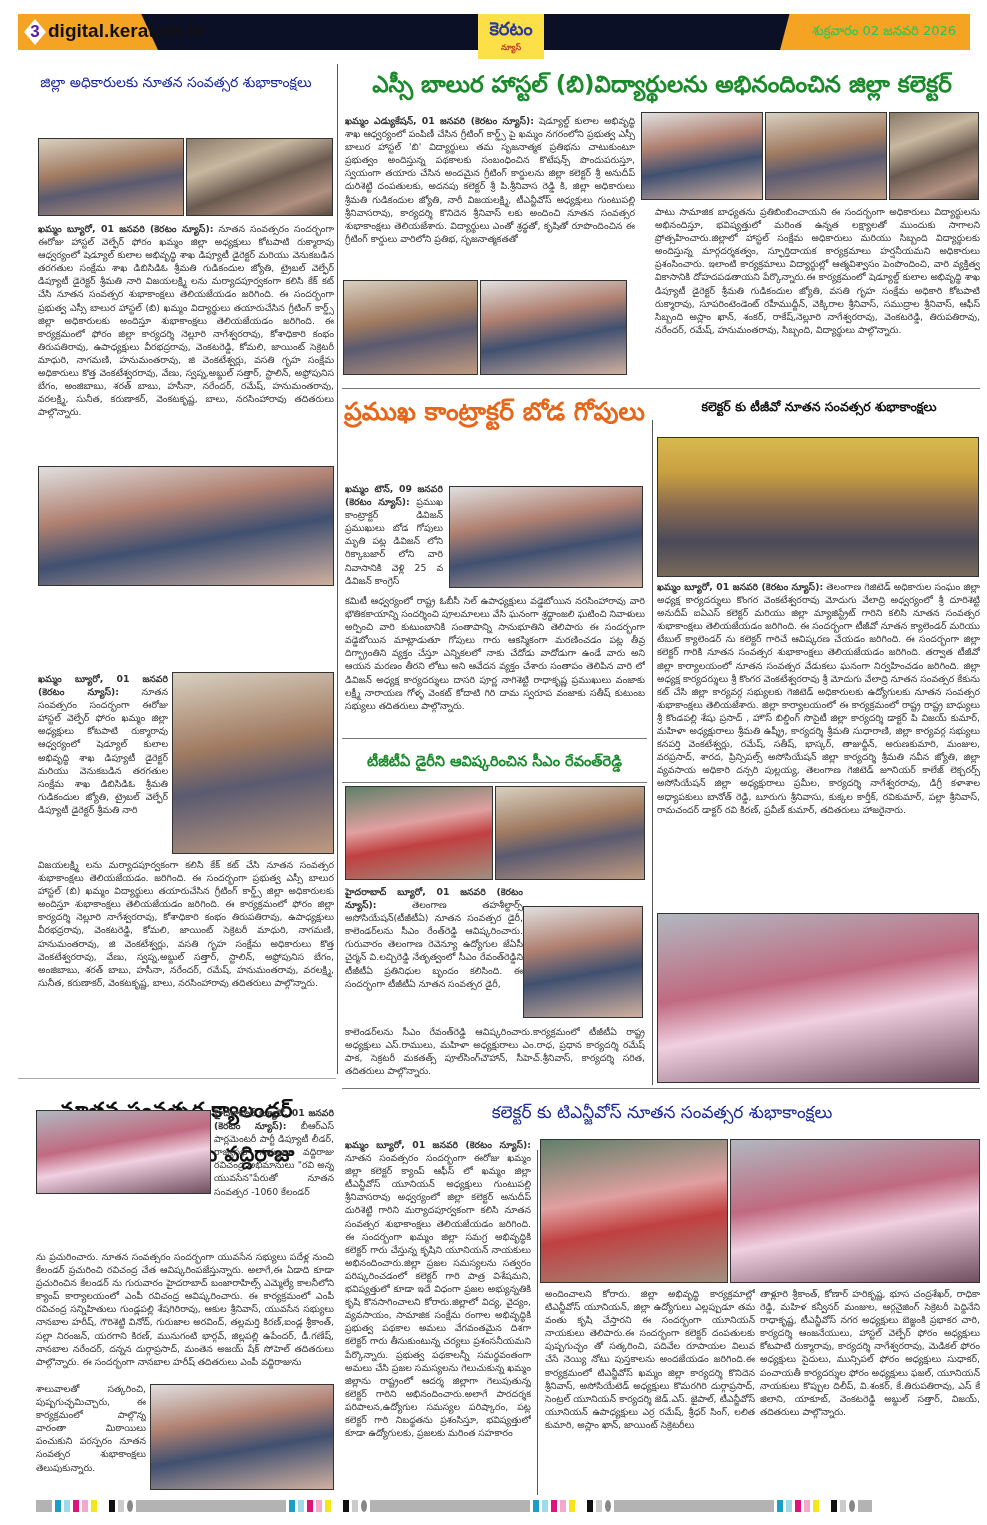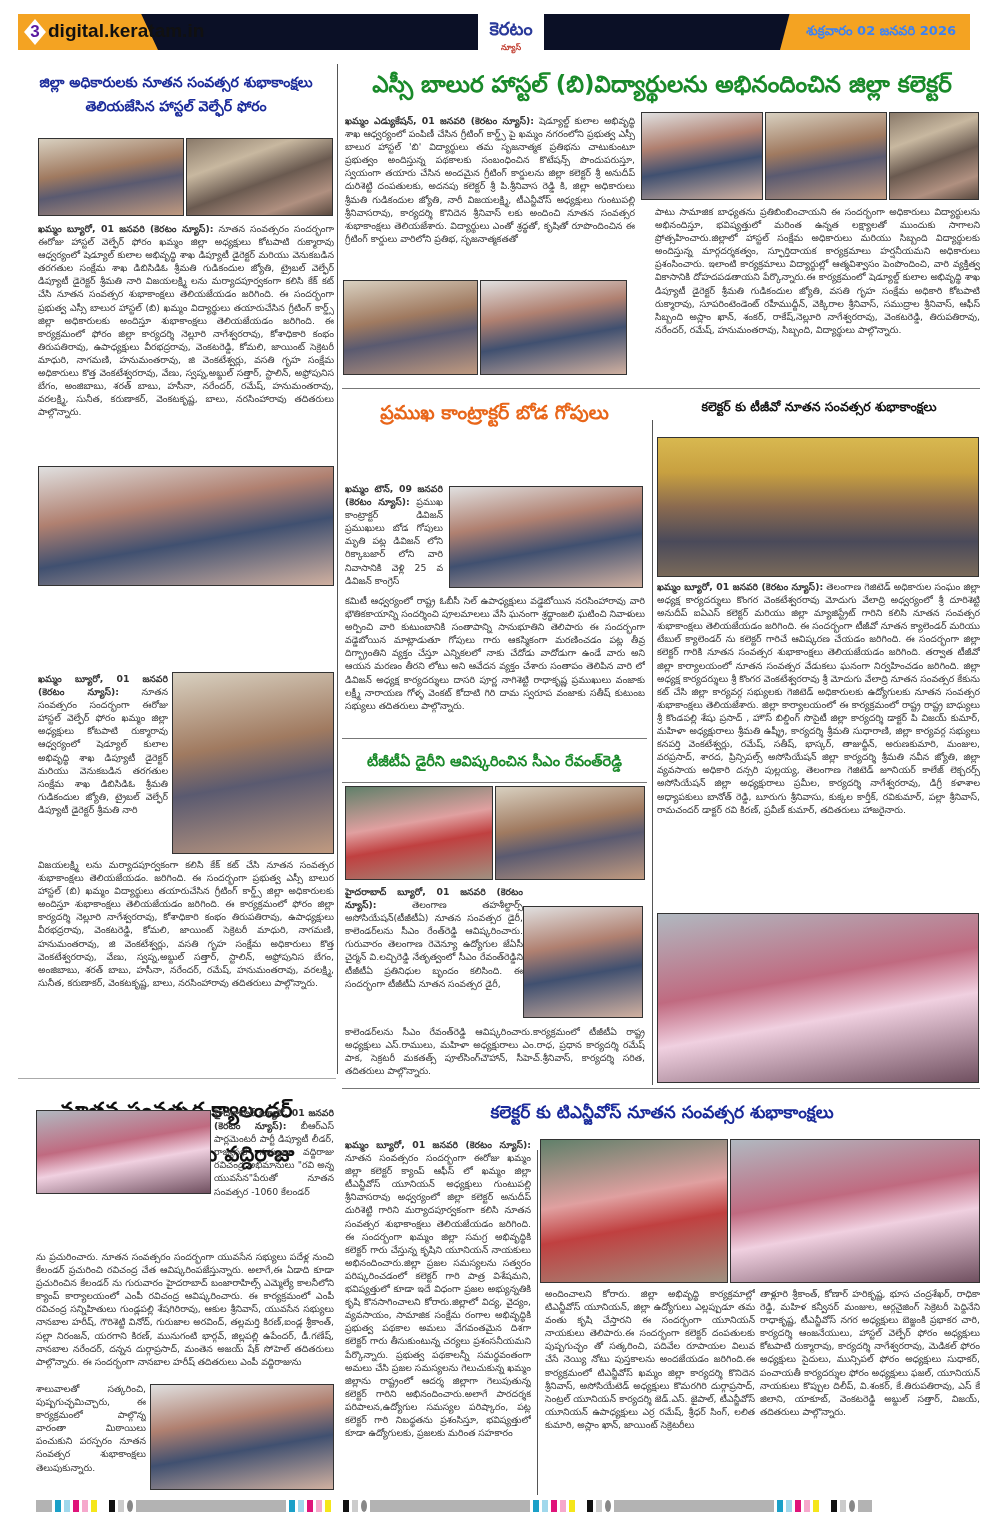--- a/index.html
+++ b/index.html
@@ -2,26 +2,26 @@
 <html><head>
 <meta charset="utf-8">
 <style>
 *{box-sizing:border-box;margin:0;padding:0}
 body{width:987px;height:1525px;background:#fff;font-family:"DejaVu Sans",sans-serif;position:relative;overflow:hidden;color:#222}
 .hdr{position:absolute;left:18px;top:14px;width:952px;height:36px;background:#0b1026;}
 .hdr-l2{position:absolute;left:0;top:0;height:36px;width:140px;background:#f4a322;clip-path:polygon(0 0,88% 0,100% 100%,0 100%)}
 .hdr-r{position:absolute;right:0;top:0;height:36px;width:190px;background:#f4a322;clip-path:polygon(5% 0,100% 0,100% 100%,0 100%)}
 .pgnum{position:absolute;left:6px;top:5px;width:22px;height:26px;background:#fff;clip-path:polygon(50% 0,100% 50%,50% 100%,0 50%);color:#5a1aa0;font-weight:bold;font-size:17px;text-align:center;line-height:26px;font-family:"Liberation Sans",sans-serif}
 .site{position:absolute;left:30px;top:6px;font-family:"Liberation Sans",sans-serif;font-weight:bold;font-size:19px;color:#111}
-.logo{position:absolute;left:460px;top:0;width:66px;height:45px;background:#ffffff;text-align:center;font-weight:bold;font-size:18px;color:#2a3a9a;line-height:30px}
+.logo{position:absolute;left:460px;top:0;width:66px;height:45px;background:#fde047;text-align:center;font-weight:bold;font-size:18px;color:#2a3a9a;line-height:30px}
 .logo small{display:block;font-size:8px;color:#c0392b;line-height:8px}
-.date{position:absolute;right:14px;top:9px;font-size:13px;font-weight:bold;color:#3b82f6}
+.date{position:absolute;right:14px;top:9px;font-size:13px;font-weight:normal;color:#22c55e}
 .vline{position:absolute;width:1px;background:#555}
 .hline{position:absolute;height:1px;background:#777}
-.h-blue{color:#1a2a9a;font-weight:bold}
+.h-blue{color:#1a2a9a;font-weight:normal}
 .h-green{color:#1a8a2a;font-weight:bold}
 .h-orange{color:#e8661a;font-weight:bold}
 .h-black{color:#111;font-weight:bold}
 .title{position:absolute;text-align:center;line-height:1.3}
 .body{position:absolute;font-size:9.3px;line-height:13.1px;text-align:justify;color:#333}
 .photo{position:absolute;background:linear-gradient(160deg,#8a7a6a 0%,#c8b8a0 30%,#6a5a50 55%,#b09080 80%,#5a4a40 100%);border:1px solid #333}
 .photo.p2{background:linear-gradient(170deg,#d8d0c0 0%,#a07a60 40%,#5a5a70 60%,#c09a80 100%)}
 .photo.p3{background:linear-gradient(170deg,#e0e0e0 0%,#b08070 35%,#405070 60%,#d0b0a0 100%)}
 .photo.p4{background:linear-gradient(180deg,#d8b850 0%,#c8a040 25%,#8a6a50 50%,#4a4a5a 75%,#7a6a5a 100%)}
 .photo.p5{background:linear-gradient(170deg,#b0b8c0 0%,#c06a80 40%,#f0d0e0 60%,#705060 100%)}
@@ -49,21 +49,20 @@
 <div class="vline" style="left:537px;top:1150px;height:345px"></div>
 <div class="hline" style="left:342px;top:388px;width:638px"></div>
 <div class="hline" style="left:342px;top:738px;width:305px"></div>
 <div class="hline" style="left:342px;top:782px;width:305px"></div>
 <div class="hline" style="left:342px;top:1088px;width:638px"></div>
 <div class="hline" style="left:18px;top:1078px;width:318px;background:#aaa"></div>
 
 <div>
   <div class="title h-blue" style="left:20px;top:70px;width:312px;font-size:14px;line-height:24px">
     <div>జిల్లా అధికారులకు నూతన సంవత్సర శుభాకాంక్షలు</div>
-    <div>తెలియజేసిన హాస్టల్ వెల్ఫేర్ ఫోరం</div>
   </div>
   <div class="photo p2" style="left:38px;top:138px;width:146px;height:78px"></div>
   <div class="photo" style="left:186px;top:138px;width:147px;height:78px"></div>
   <div class="body" style="left:38px;top:222px;width:296px;height:240px;overflow:hidden">
     <b>ఖమ్మం బ్యూరో, 01 జనవరి (కెరటం న్యూస్):</b><span> నూతన సంవత్సరం సందర్భంగా ఈరోజు హాస్టల్ వెల్ఫేర్ ఫోరం ఖమ్మం జిల్లా అధ్యక్షులు కోటపాటి రుక్మారావు ఆధ్వర్యంలో షెడ్యూల్ కులాల అభివృద్ధి శాఖ డిప్యూటీ డైరెక్టర్ మరియు వెనుకబడిన తరగతుల సంక్షేమ శాఖ డిబిసిడిఓ శ్రీమతి గుడికందుల జ్యోతి, ట్రైబల్ వెల్ఫేర్ డిప్యూటీ డైరెక్టర్ శ్రీమతి నారి విజయలక్ష్మి లను మర్యాదపూర్వకంగా కలిసి కేక్ కట్ చేసి నూతన సంవత్సర శుభాకాంక్షలు తెలియజేయడం జరిగింది. ఈ సందర్భంగా ప్రభుత్వ ఎస్సీ బాలుర హాస్టల్ (బి) ఖమ్మం విద్యార్థులు తయారుచేసిన గ్రీటింగ్ కార్డ్స్ జిల్లా అధికారులకు అందిస్తూ శుభాకాంక్షలు తెలియజేయడం జరిగింది. ఈ కార్యక్రమంలో ఫోరం జిల్లా కార్యదర్శి నెల్లూరి నాగేశ్వరరావు, కోశాధికారి కంభం తిరుపతిరావు, ఉపాధ్యక్షులు వీరభద్రరావు, వెంకటరెడ్డి, కోమలి, జాయింట్ సెక్రెటరీ మాధురి, నాగమణి, హనుమంతరావు, జి వెంకటేశ్వర్లు, వసతి గృహ సంక్షేమ అధికారులు కొత్త వెంకటేశ్వరరావు, వేణు, స్వప్న,అబ్దుల్ సత్తార్, స్టాలిన్, అఫ్రోపునిస బేగం, అంజిబాబు, శరత్ బాబు, హసీనా, నరేందర్, రమేష్, హనుమంతరావు, వరలక్ష్మి, సునీత, కరుణాకర్, వెంకటకృష్ణ, బాలు, నరసింహారావు తదితరులు పాల్గొన్నారు.</span>
   </div>
   <div class="photo p3" style="left:38px;top:466px;width:296px;height:120px"></div>
 </div>
 
 <div>
@@ -73,21 +72,21 @@
   </div>
   <div class="photo p3" style="left:641px;top:112px;width:122px;height:88px"></div>
   <div class="photo p2" style="left:765px;top:112px;width:122px;height:88px"></div>
   <div class="photo" style="left:889px;top:112px;width:90px;height:88px"></div>
   <div class="photo p2" style="left:343px;top:280px;width:135px;height:95px"></div>
   <div class="photo p3" style="left:480px;top:280px;width:147px;height:95px"></div>
   <div class="body" style="left:655px;top:205px;width:325px;height:178px;overflow:hidden">పాటు సామాజిక బాధ్యతను ప్రతిబింబించాయని ఈ సందర్భంగా అధికారులు విద్యార్థులను అభినందిస్తూ, భవిష్యత్తులో మరింత ఉన్నత లక్ష్యాలతో ముందుకు సాగాలని ప్రోత్సహించారు.జిల్లాలో హాస్టల్ సంక్షేమ అధికారులు మరియు సిబ్బంది విద్యార్థులకు అందిస్తున్న మార్గదర్శకత్వం, స్ఫూర్తిదాయక కార్యక్రమాలు హర్షనీయమని అధికారులు ప్రశంసించారు. ఇలాంటి కార్యక్రమాలు విద్యార్థుల్లో ఆత్మవిశ్వాసం పెంపొందించి, వారి వ్యక్తిత్వ వికాసానికి దోహదపడతాయని పేర్కొన్నారు.ఈ కార్యక్రమంలో షెడ్యూల్డ్ కులాల అభివృద్ధి శాఖ డిప్యూటీ డైరెక్టర్ శ్రీమతి గుడికందుల జ్యోతి, వసతి గృహ సంక్షేమ అధికారి కోటపాటి రుక్మారావు, సూపరింటెండెంట్ రహీముద్దీన్, వెక్కిరాల శ్రీనివాస్, సముద్రాల శ్రీనివాస్, ఆఫీస్ సిబ్బంది అస్లాం ఖాన్, శంకర్, రాకేష్,నెల్లూరి నాగేశ్వరరావు, వెంకటరెడ్డి, తిరుపతిరావు, నరేందర్, రమేష్, హనుమంతరావు, సిబ్బంది, విద్యార్థులు పాల్గొన్నారు.</div>
 </div>
 
 <div>
-  <div class="title h-orange" style="left:342px;top:394px;width:305px;font-size:19px;line-height:36px">
+  <div class="title h-orange" style="left:342px;top:394px;width:305px;font-size:25px;line-height:36px">
     <div>ప్రముఖ కాంట్రాక్టర్ బోడ గోపులు</div>
   </div>
   <div class="body" style="left:345px;top:482px;width:98px;height:110px;overflow:hidden">
     <b>ఖమ్మం టౌన్, 09 జనవరి (కెరటం న్యూస్):</b><span> ప్రముఖ కాంట్రాక్టర్ డివిజన్ ప్రముఖులు బోడ గోపులు మృతి పట్ల డివిజన్ లోని రిక్కాబజార్ లోని వారి నివాసానికి వెళ్లి 25 వ డివిజన్ కాంగ్రెస్</span>
   </div>
   <div class="photo p3" style="left:449px;top:486px;width:194px;height:102px"></div>
   <div class="body" style="left:345px;top:594px;width:300px;height:140px;overflow:hidden">కమిటీ ఆధ్వర్యంలో రాష్ట్ర ఓబీసీ సెల్ ఉపాధ్యక్షులు వడ్డెబోయిన నరసింహారావు వారి భౌతికకాయాన్ని సందర్శించి పూలమాలలు వేసి ఘనంగా శ్రద్ధాంజలి ఘటించి నివాళులు అర్పించి వారి కుటుంబానికి సంతాపాన్ని సానుభూతిని తెలిపారు ఈ సందర్భంగా వడ్డెబోయిన మాట్లాడుతూ గోపులు గారు ఆకస్మికంగా మరణించడం పట్ల తీవ్ర దిగ్భ్రాంతిని వ్యక్తం చేస్తూ ఎన్నికలలో నాకు చేదోడు వాదోడుగా ఉండే వారు అని ఆయన మరణం తీరని లోటు అని ఆవేదన వ్యక్తం చేశారు సంతాపం తెలిపిన వారి లో డివిజన్ అధ్యక్ష కార్యదర్శులు దాసరి పూర్ణ నాగిశెట్టి రాధాకృష్ణ ప్రముఖులు వంజాకు లక్ష్మీ నారాయణ గోళ్ళ వెంకట్ కోదాటి గిరి దామ స్వరూప వంజాకు సతీష్ కుటుంబ సభ్యులు తదితరులు పాల్గొన్నారు.</div>
 </div>
 
 <div>

